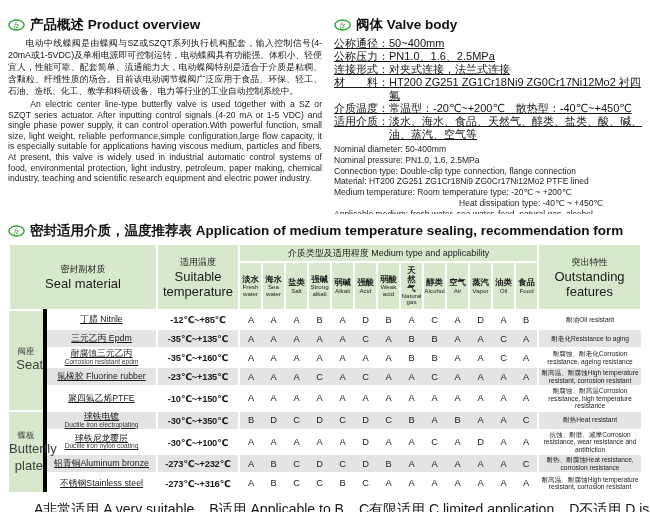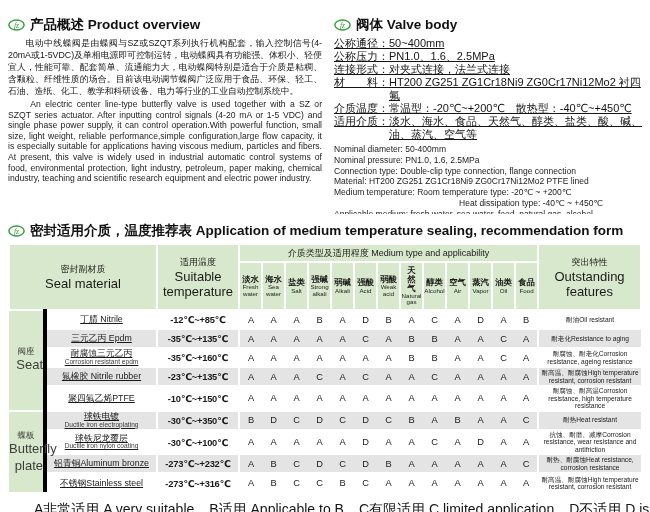--- a/index.html
+++ b/index.html
@@ -245,21 +245,21 @@
             <td class="val">A</td>
             <td class="val">B</td>
             <td class="val">B</td>
             <td class="val">A</td>
             <td class="val">A</td>
             <td class="val">C</td>
             <td class="val">A</td>
             <td class="feat">耐腐蚀、耐老化Corrosion resistance, ageing resistance</td>
           </tr>
           <tr class="even">
-            <td class="mat"><span class="main">氟橡胶 Nitrile rubber</span></td>
+            <td class="mat"><span class="main">氟橡胶 Fluorine rubber</span></td>
             <td class="temp">-23℃~+135℃</td>
             <td class="val">A</td>
             <td class="val">A</td>
             <td class="val">A</td>
             <td class="val">C</td>
             <td class="val">A</td>
             <td class="val">C</td>
             <td class="val">A</td>
             <td class="val">A</td>
             <td class="val">C</td>

